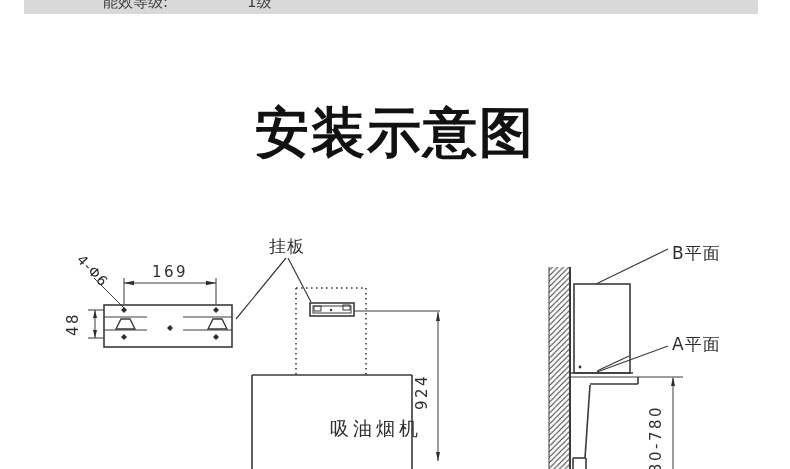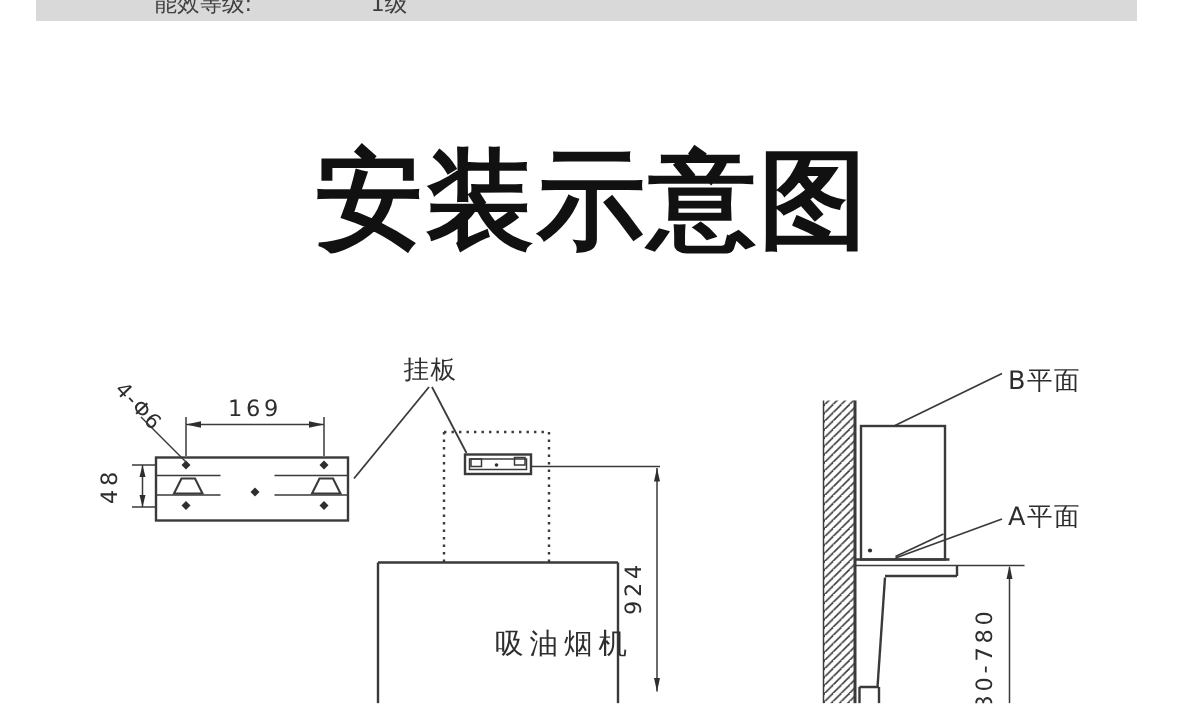--- a/index.html
+++ b/index.html
@@ -35,21 +35,21 @@
     white-space: nowrap;
   }
   .spec-label { left: 79px; }
   .spec-value { left: 223px; }
   .page-title {
     position: absolute;
     left: 0;
     right: 0;
     top: 102px;
     text-align: center;
-    font-size: 72px;
+    font-size: 54px;
     line-height: 62px;
     font-weight: bold;
     letter-spacing: 2px;
     color: #111111;
   }
   svg.diagram {
     position: absolute;
     left: 0;
     top: 0;
   }

